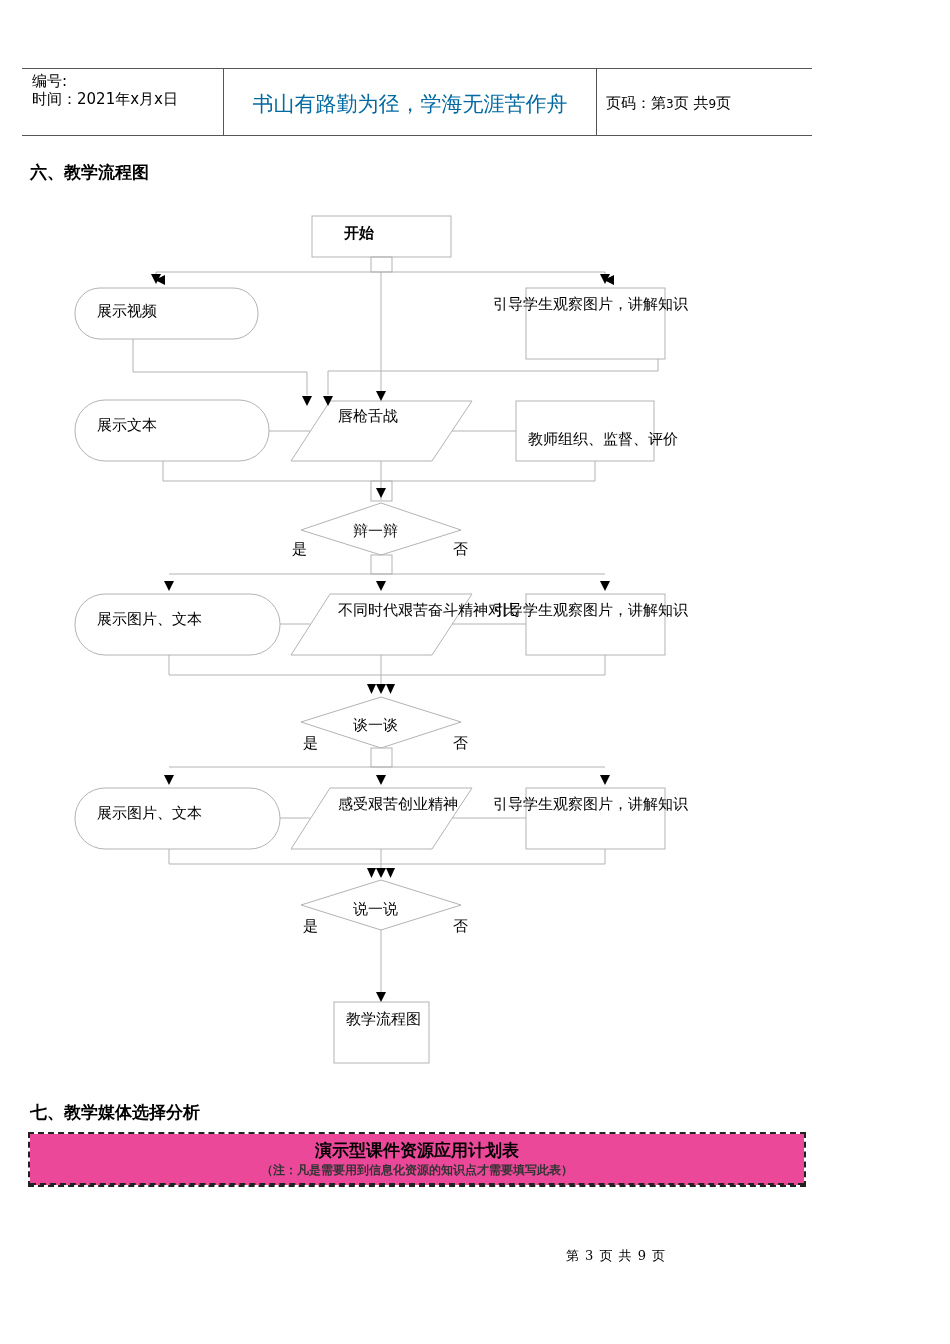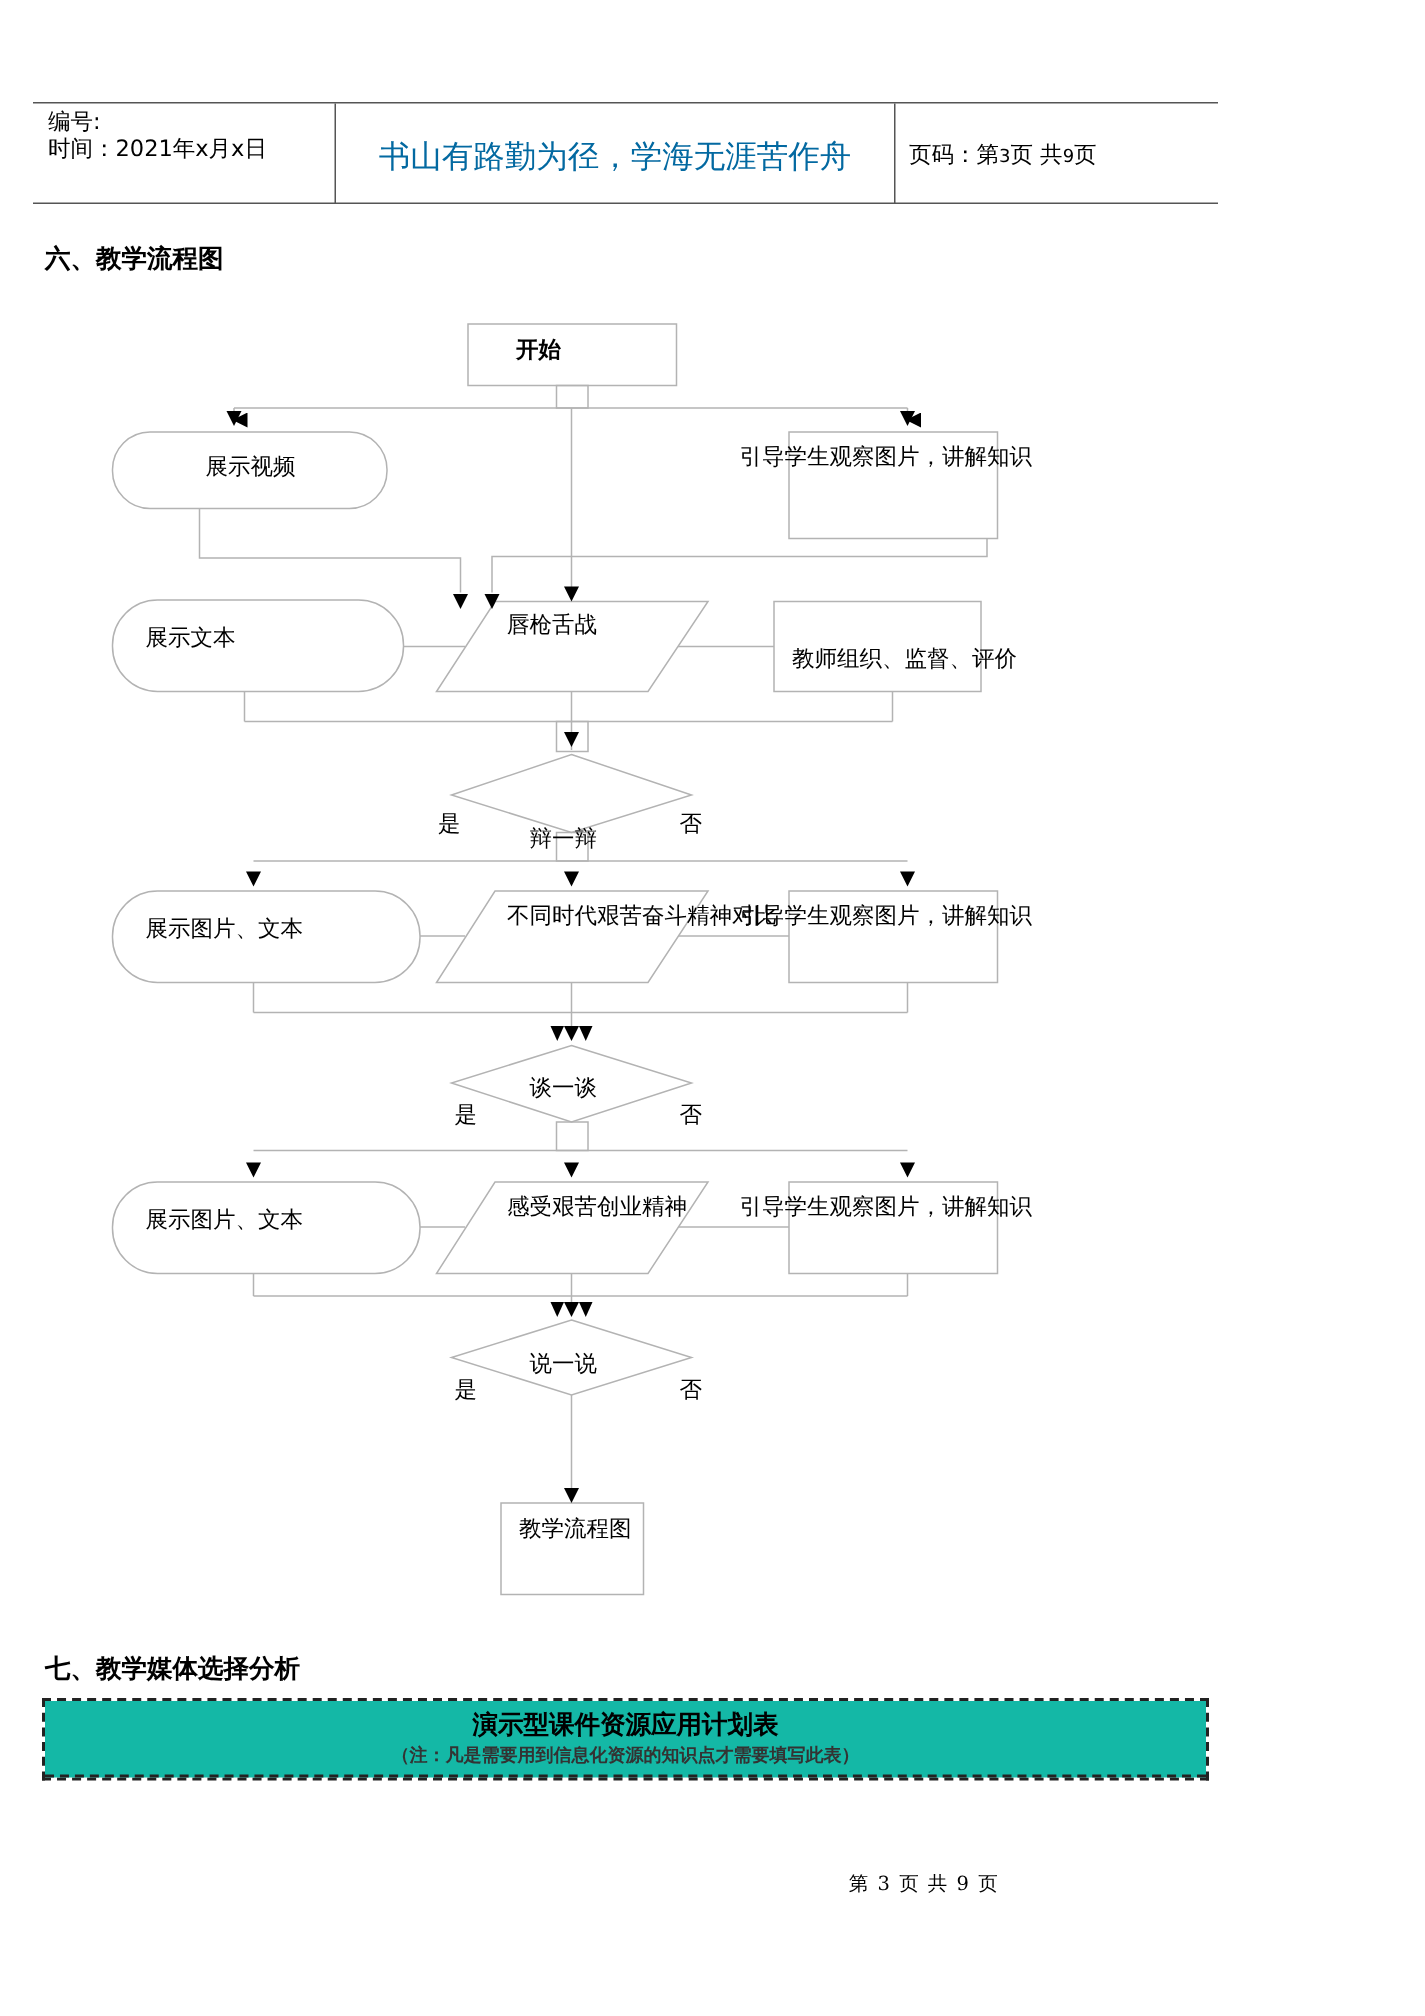--- a/index.html
+++ b/index.html
@@ -13,21 +13,21 @@
                 font-family:"DejaVu Sans","Liberation Sans",sans-serif; font-size:21px; color:#0369a1; }
   .hdr-right { position:absolute; left:606px; top:94px; font-family:"DejaVu Sans","Liberation Sans",sans-serif; font-size:15px; }
   .hdr-right .small { font-size:12px; }
   .section-title { position:absolute; left:30px; font-family:"DejaVu Sans","Liberation Sans",sans-serif;
                    font-weight:bold; font-size:17px; }
   
   svg.flow { position:absolute; left:0; top:0; width:950px; height:1100px; }
   .fc-text { position:absolute; font-size:15px; white-space:nowrap; line-height:18px; }
   
   .media { position:absolute; left:28px; top:1132px; width:778px; border:2px dashed #222; box-sizing:border-box; }
-  .media-head { background:#14b8a6; text-align:center; border-bottom:2px dashed #222; height:49px; }
+  .media-head { background:#ec4899; text-align:center; border-bottom:2px dashed #222; height:49px; }
   .media-title { font-family:"DejaVu Sans","Liberation Sans",sans-serif; font-weight:bold; font-size:17px; padding-top:5px; line-height:22px; }
   .media-note { font-size:12px; color:#333; line-height:18px;font-weight:bold; }
   .media-cols { display:flex; height:26px; }
   .media-col { border-right:2px dashed #222; text-align:center; font-family:"DejaVu Sans","Liberation Sans",sans-serif;
                font-weight:bold; font-size:15px; line-height:26px; box-sizing:border-box; }
   .media-col:last-child { border-right:none; }
   .footer { position:absolute; top:1247px; left:0; width:1232px; text-align:center; font-size:13px; letter-spacing:1px; }
 </style>
 </head>
 <body>
@@ -140,28 +140,28 @@
     <path d="M600,775 L610,775 L605,785 z"></path>
     <path d="M367,868 L376,868 L371.5,878 z"></path>
     <path d="M376,868 L386,868 L381,878 z"></path>
     <path d="M386,868 L395,868 L390.5,878 z"></path>
     <path d="M376,992 L386,992 L381,1002 z"></path>
   </g>
 </svg>
 
 <div class="fc-text" style="left:344px;top:224px;font-weight:bold;">开始</div>
 
-<div class="fc-text" style="left:97px;top:302px;margin-left:40px;">展示视频</div>
+<div class="fc-text" style="left:97px;top:302px;">展示视频</div>
 <div class="fc-text" style="left:493px;top:295px;">引导学生观察图片，讲解知识</div>
 
 <div class="fc-text" style="left:97px;top:416px;">展示文本</div>
 <div class="fc-text" style="left:338px;top:407px;">唇枪舌战</div>
 <div class="fc-text" style="left:528px;top:430px;">教师组织、监督、评价</div>
 
-<div class="fc-text" style="left:353px;top:522px;margin-top:28px;">辩一辩</div>
+<div class="fc-text" style="left:353px;top:522px;">辩一辩</div>
 <div class="fc-text" style="left:292px;top:540px;">是</div>
 <div class="fc-text" style="left:453px;top:540px;">否</div>
 
 <div class="fc-text" style="left:97px;top:610px;">展示图片、文本</div>
 <div class="fc-text" style="left:338px;top:601px;">不同时代艰苦奋斗精神对比</div>
 <div class="fc-text" style="left:493px;top:601px;">引导学生观察图片，讲解知识</div>
 
 <div class="fc-text" style="left:353px;top:716px;">谈一谈</div>
 <div class="fc-text" style="left:303px;top:734px;">是</div>
 <div class="fc-text" style="left:453px;top:734px;">否</div>

